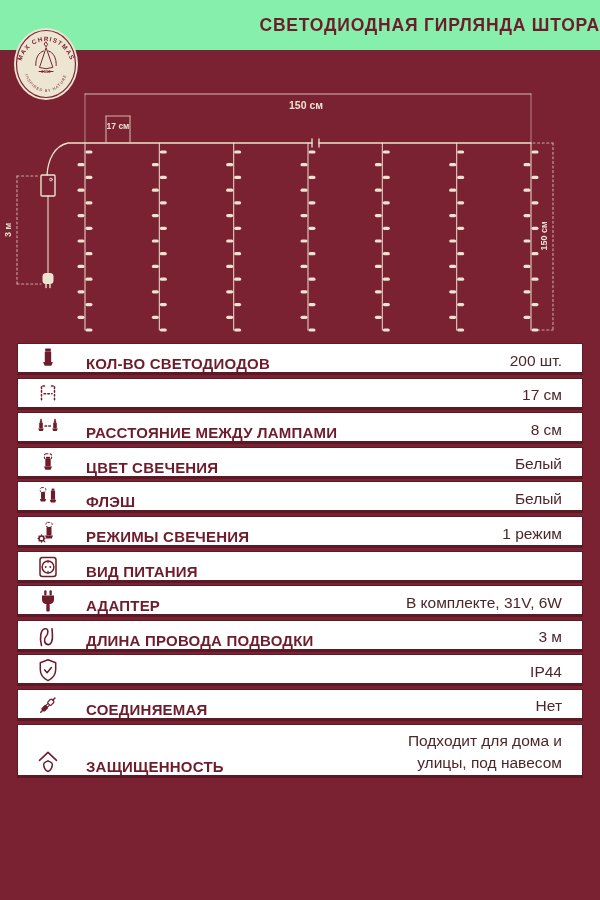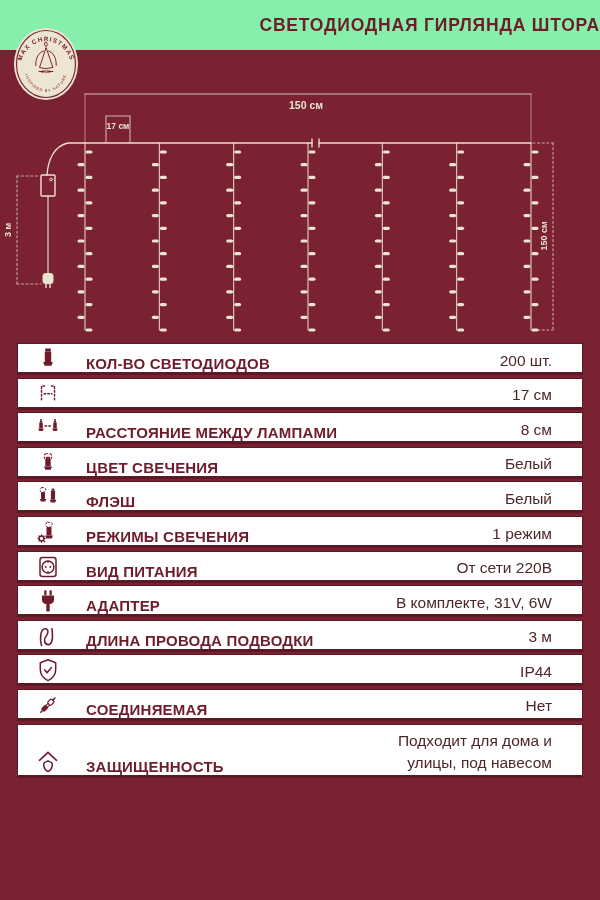--- a/index.html
+++ b/index.html
@@ -33,21 +33,21 @@
   .row--tall{height:52px;}
   .row .icon{
     width:30px;height:26px;margin-left:15px;flex:0 0 auto;
     display:flex;align-items:center;justify-content:center;
   }
   .row .label{
     margin-left:23px;font-size:15px;font-weight:bold;letter-spacing:.2px;
     color:#6e1c2b;text-transform:uppercase;white-space:nowrap;
   }
   .row .value{
-    margin-left:auto;padding-right:30px;font-size:15.5px;color:#4e2629;
+    margin-left:auto;padding-right:20px;font-size:15.5px;color:#4e2629;
     text-align:right;white-space:pre-line;line-height:1.45;
   }
 </style>
 </head>
 <body>
 
 <div class="header">
   <div class="title">СВЕТОДИОДНАЯ ГИРЛЯНДА ШТОРА</div>
 </div>
 
@@ -329,21 +329,20 @@
         <svg width="24" height="26" viewBox="0 0 24 26" fill="none" stroke="#6e1c2b" stroke-width="1.5" stroke-linecap="round" stroke-linejoin="round">
           <rect x="4" y="3.5" width="16" height="19" rx="2.5"></rect>
           <circle cx="12" cy="13" r="5.9"></circle>
           <circle cx="9.7" cy="13" r="0.95" fill="#6e1c2b" stroke="none"></circle>
           <circle cx="14.3" cy="13" r="0.95" fill="#6e1c2b" stroke="none"></circle>
           <line x1="12" y1="7.1" x2="12" y2="8.6" stroke-width="1.2"></line>
           <line x1="12" y1="17.4" x2="12" y2="18.9" stroke-width="1.2"></line>
         </svg>
       </div>
       <div class="label">ВИД ПИТАНИЯ</div>
-      <div class="value">От сети 220В</div>
     </div>
     <div class="row">
       <div class="icon">
         <svg width="24" height="26" viewBox="0 0 24 26" fill="none" stroke="#6e1c2b" stroke-width="1.5" stroke-linecap="round" stroke-linejoin="round">
           <rect x="8.2" y="2.3" width="2.3" height="5.2" rx="1" fill="#6e1c2b" stroke="none"></rect>
           <rect x="13.5" y="2.3" width="2.3" height="5.2" rx="1" fill="#6e1c2b" stroke="none"></rect>
           <path d="M6,7.5 h12 v4.3 c0,2.9 -2.3,4.4 -4.2,4.4 h-3.6 c-1.9,0 -4.2,-1.5 -4.2,-4.4 z" fill="#6e1c2b" stroke="none"></path>
           <rect x="10.3" y="16" width="3.4" height="7.6" rx="1" fill="#6e1c2b" stroke="none"></rect>
         </svg>
       </div>

